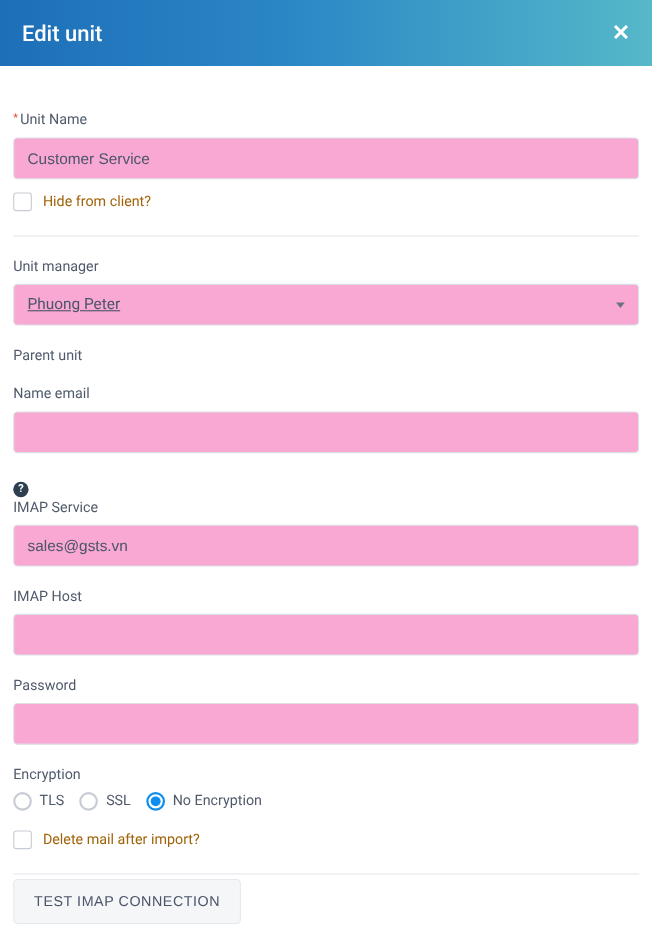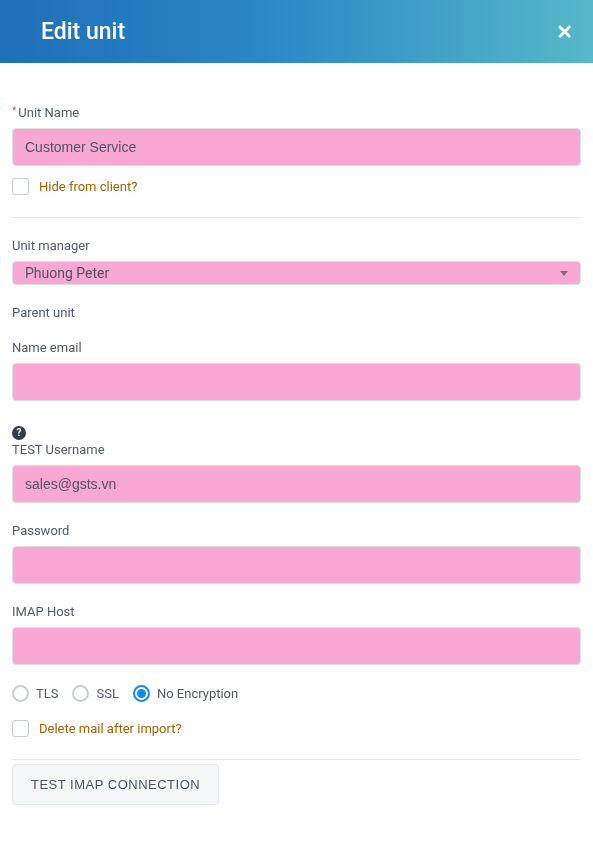--- a/index.html
+++ b/index.html
@@ -11,23 +11,22 @@
     }
     .header {
       background: linear-gradient(90deg, #1d6fb8 0%, #2c87c6 45%, #56b8c9 100%);
       padding: 18px 20px;
       display: flex;
       justify-content: space-between;
       align-items: center;
     }
     .header-title {
       color: #fff;
-      font-size: 23px;
+      font-size: 20px;
       font-weight: 500;
-      margin-left: 21px;
     }
     .close-btn {
       color: #fff;
       font-size: 20px;
       font-weight: bold;
       cursor: pointer;
       background: none;
       border: none;
       line-height: 1;
     }
@@ -58,25 +57,26 @@
       font-size: 14px;
       color: #4a5568;
       background: #f9a8d4;
       outline: none;
     }
     .text-input { height: 38px; }
     .select-wrap {
       position: relative;
     }
     .select-input {
-      height: 24px;
+      height: 38px;
       cursor: pointer;
       display: flex;
       align-items: center;
       justify-content: space-between;
+      text-decoration: underline;
     }
     .caret-down {
       width: 0; height: 0;
       border-left: 4px solid transparent;
       border-right: 4px solid transparent;
       border-top: 5px solid #6b7280;
     }
     .checkbox-row {
       display: flex;
       align-items: center;
@@ -205,35 +205,36 @@
 
   <div class="form-group">
     <label class="label">Name email</label>
     <input class="text-input" type="text" value="" style="">
   </div>
 
   <div class="form-group">
     <div>
       <span class="help-icon">?</span>
     </div>
-    <label class="label">TEST Username</label>
+    <label class="label">IMAP Service</label>
     <input class="text-input" type="text" value="sales@gsts.vn" style="">
+  </div>
+
+  <div class="form-group">
+    <label class="label">IMAP Host</label>
+    <input class="text-input" type="text" value="" style="">
   </div>
 
   <div class="form-group">
     <label class="label">Password</label>
     <input class="text-input" type="password" value="" style="">
   </div>
 
   <div class="form-group">
-    <label class="label">IMAP Host</label>
-    <input class="text-input" type="text" value="" style="">
-  </div>
-
-  <div class="form-group">
+    <label class="label">Encryption</label>
     <div class="radio-row">
       <div class="radio-item">
         <div class="radio-outer"></div>
         <span class="radio-label">TLS</span>
       </div>
       <div class="radio-item">
         <div class="radio-outer"></div>
         <span class="radio-label">SSL</span>
       </div>
       <div class="radio-item">

